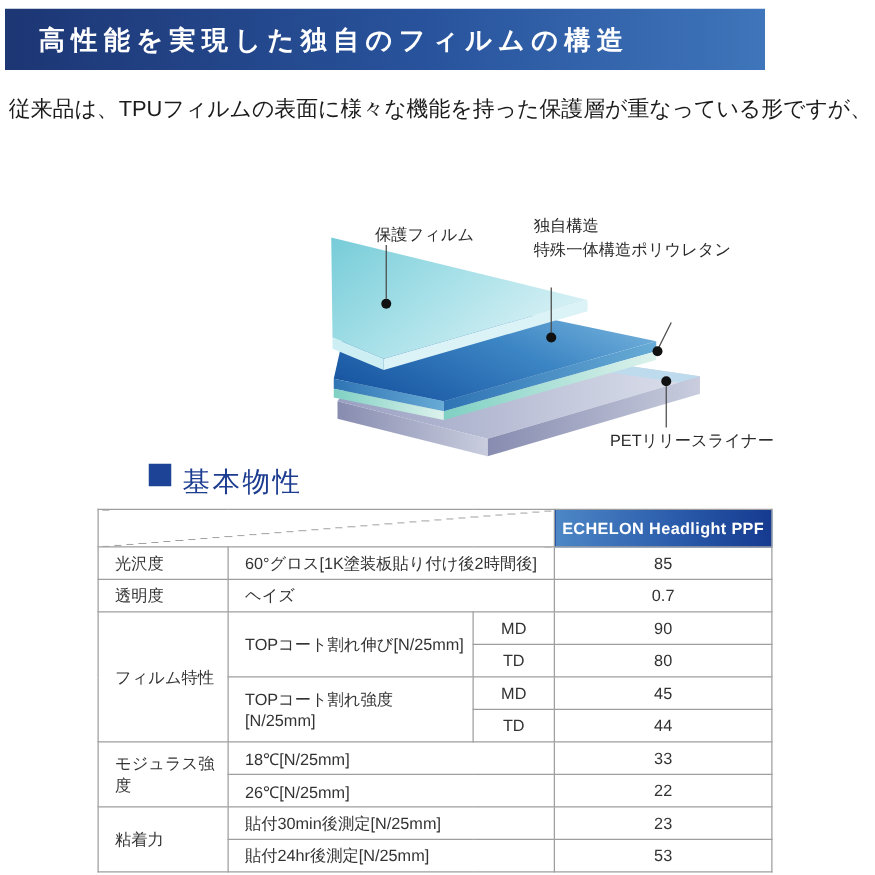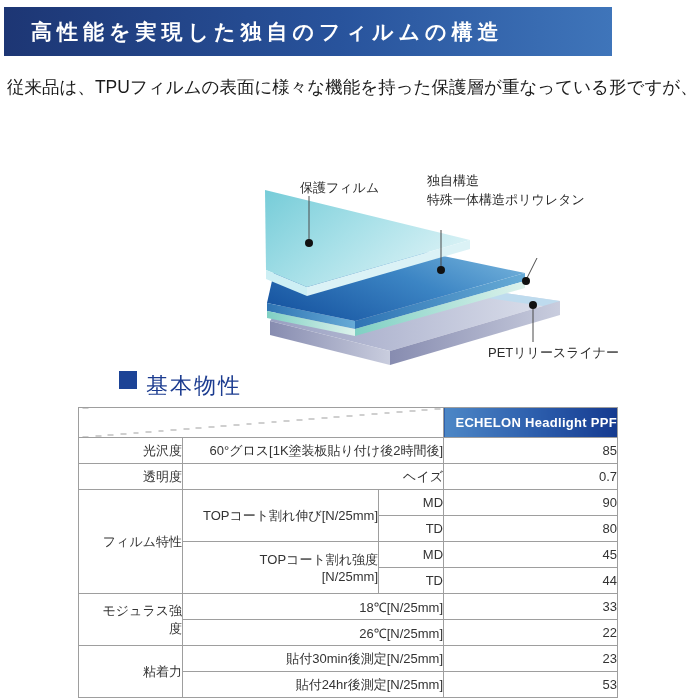--- a/index.html
+++ b/index.html
@@ -49,21 +49,21 @@
   
   table.props {
     position:absolute; left:78px; top:407px; width:539px;
     border-collapse:collapse; table-layout:fixed;
     font-size:13px; color:#333333;
   }
   table.props col.c1 { width:104px; }
   table.props col.c2 { width:196px; }
   table.props col.c3 { width:65px;  }
   table.props col.c4 { width:174px; }
-  table.props td, table.props th { border:1px solid #9e9e9e; vertical-align:middle;text-align:right; }
+  table.props td, table.props th { border:1px solid #9e9e9e; vertical-align:middle; }
   table.props tr       { height:26px; }
   table.props tr.head  { height:30px; }
   td.prop, td.test { text-align:left; padding-left:13px; }
   td.md, td.val    { text-align:center; padding:0; }
   td.diag {
     padding:0;
     background:linear-gradient(to bottom right,
       #ffffff 49.6%, #9e9e9e 49.6%, #9e9e9e 50.4%, #ffffff 50.4%);
   }
   th.prodhead {

